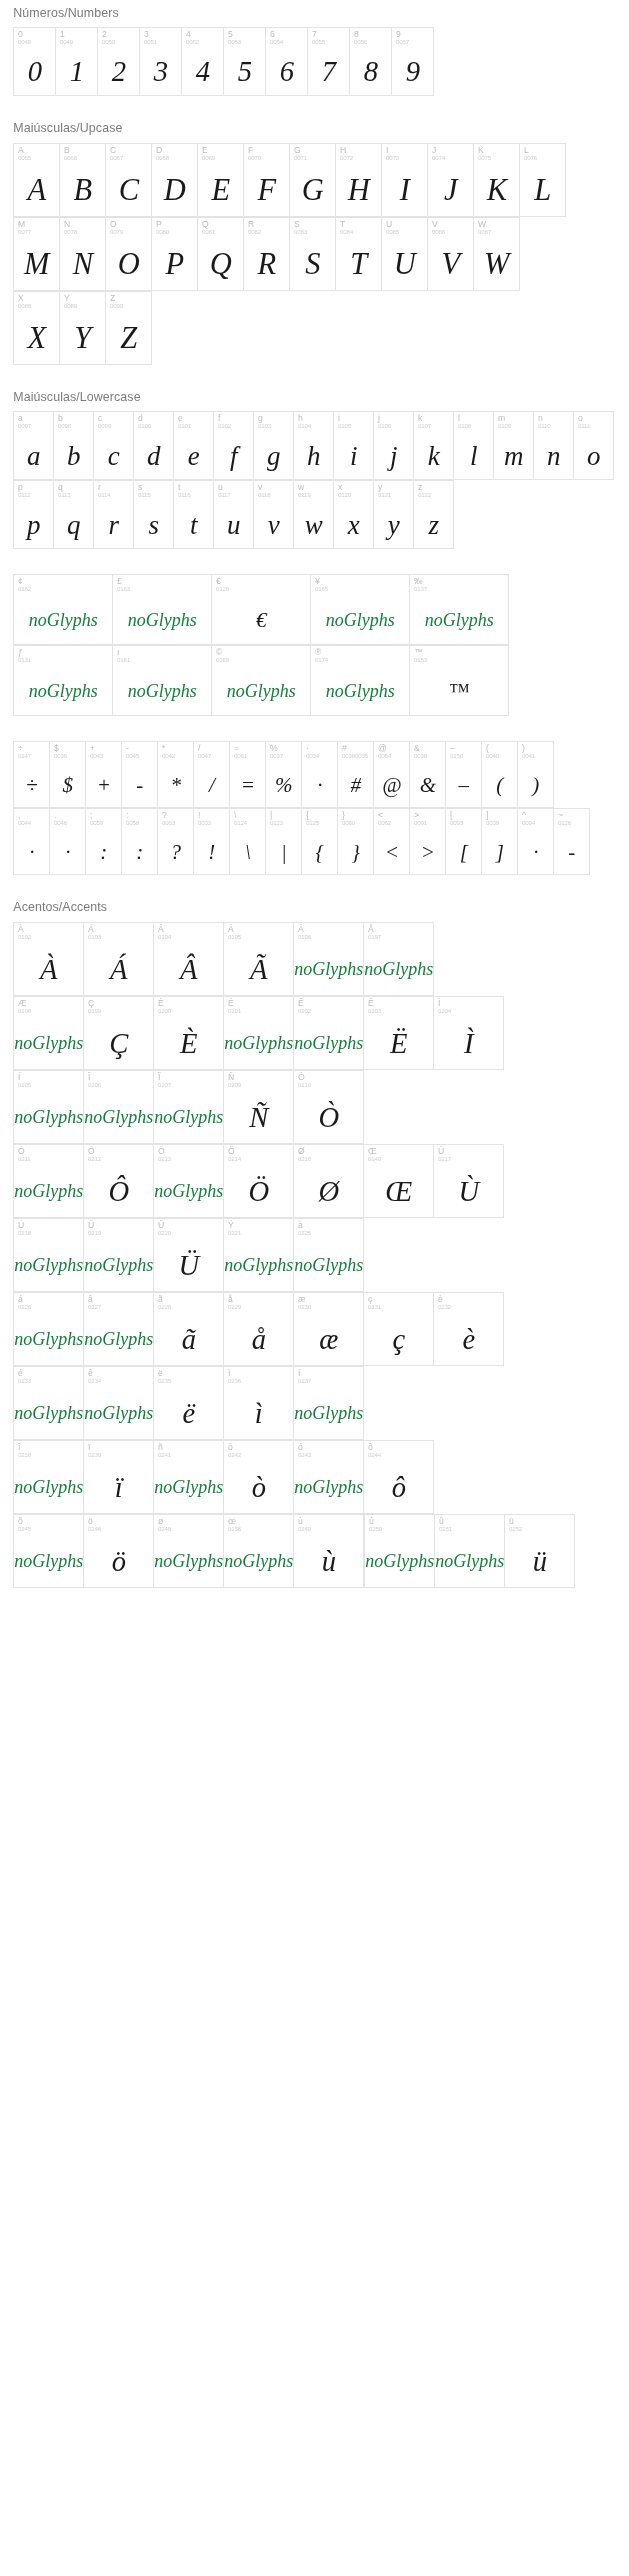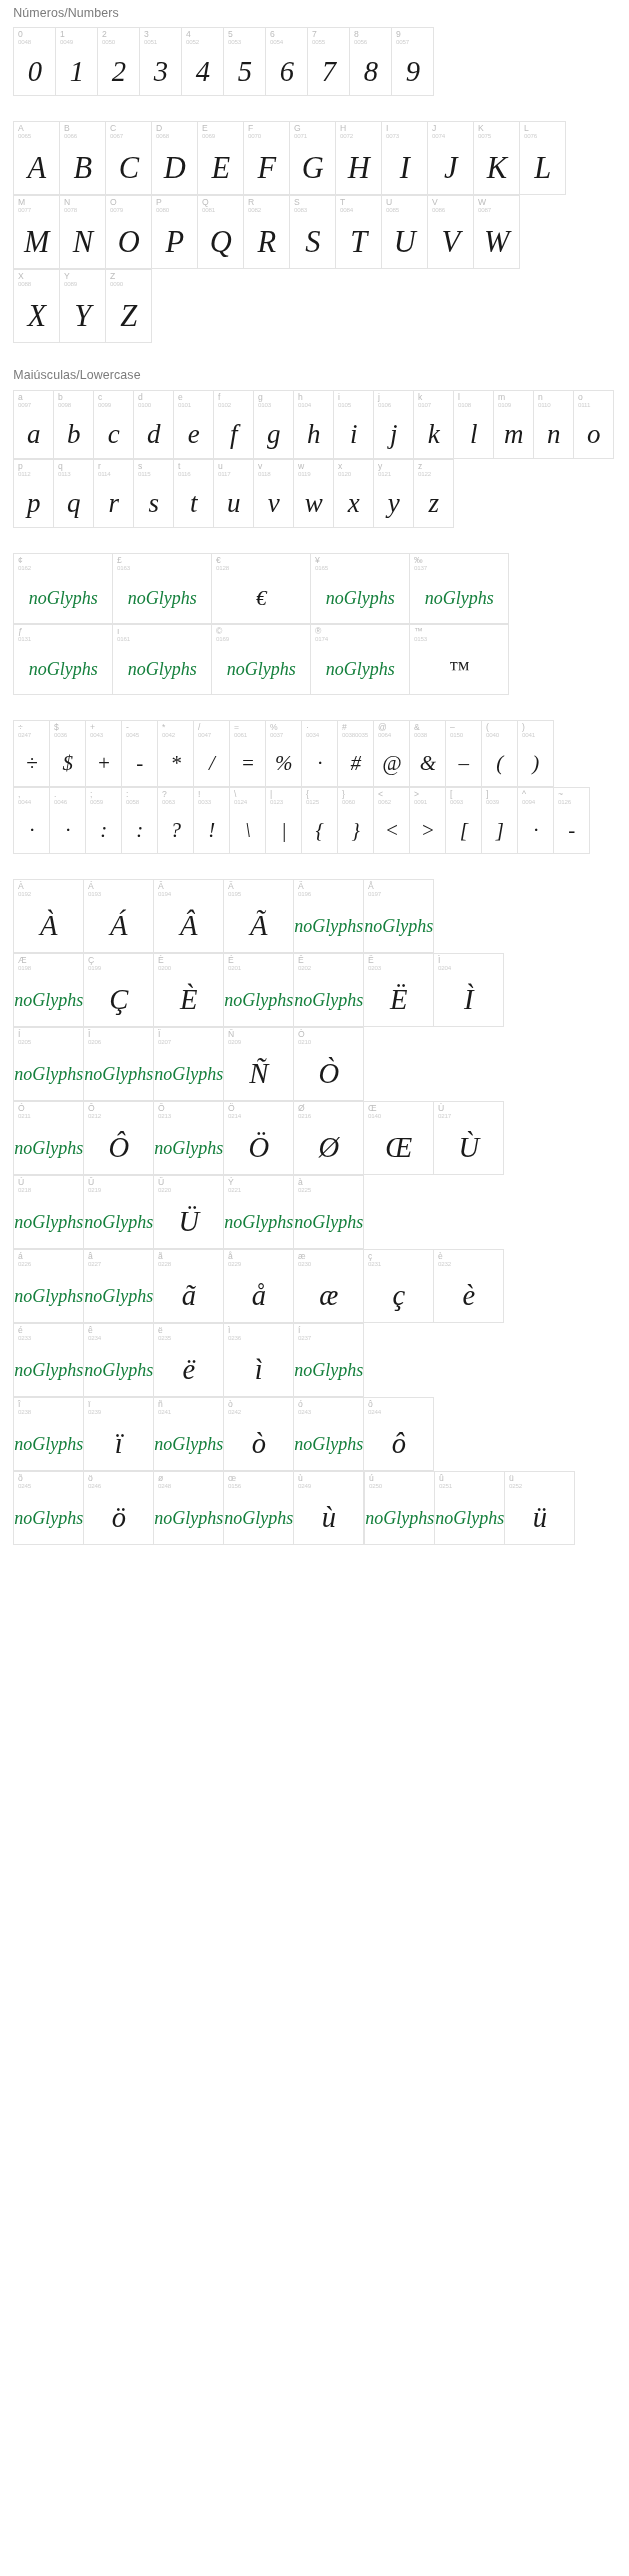--- a/index.html
+++ b/index.html
@@ -199,20 +199,21 @@
                 <span class="code">0057</span>
               </div>
               <div class="glyph">
                 <span>9</span>
               </div>
             </div>
           </div>
         </div>
       </div>
       <div class="section">
+        <div class="section-title">Maiúsculas/Upcase</div>
         <div class="grid sz-up">
           <div class="row">
             <div class="cell">
               <div class="meta">
                 <span class="ch">A</span>
                 <span class="code">0065</span>
               </div>
               <div class="glyph">
                 <span>A</span>
               </div>
@@ -1071,20 +1072,21 @@
                 <span class="code">0126</span>
               </div>
               <div class="glyph">
                 <span>-</span>
               </div>
             </div>
           </div>
         </div>
       </div>
       <div class="section">
+        <div class="section-title">Acentos/Accents</div>
         <div class="grid sz-acc">
           <div class="row">
             <div class="cell">
               <div class="meta">
                 <span class="ch">À</span>
                 <span class="code">0192</span>
               </div>
               <div class="glyph">
                 <span>À</span>
               </div>

